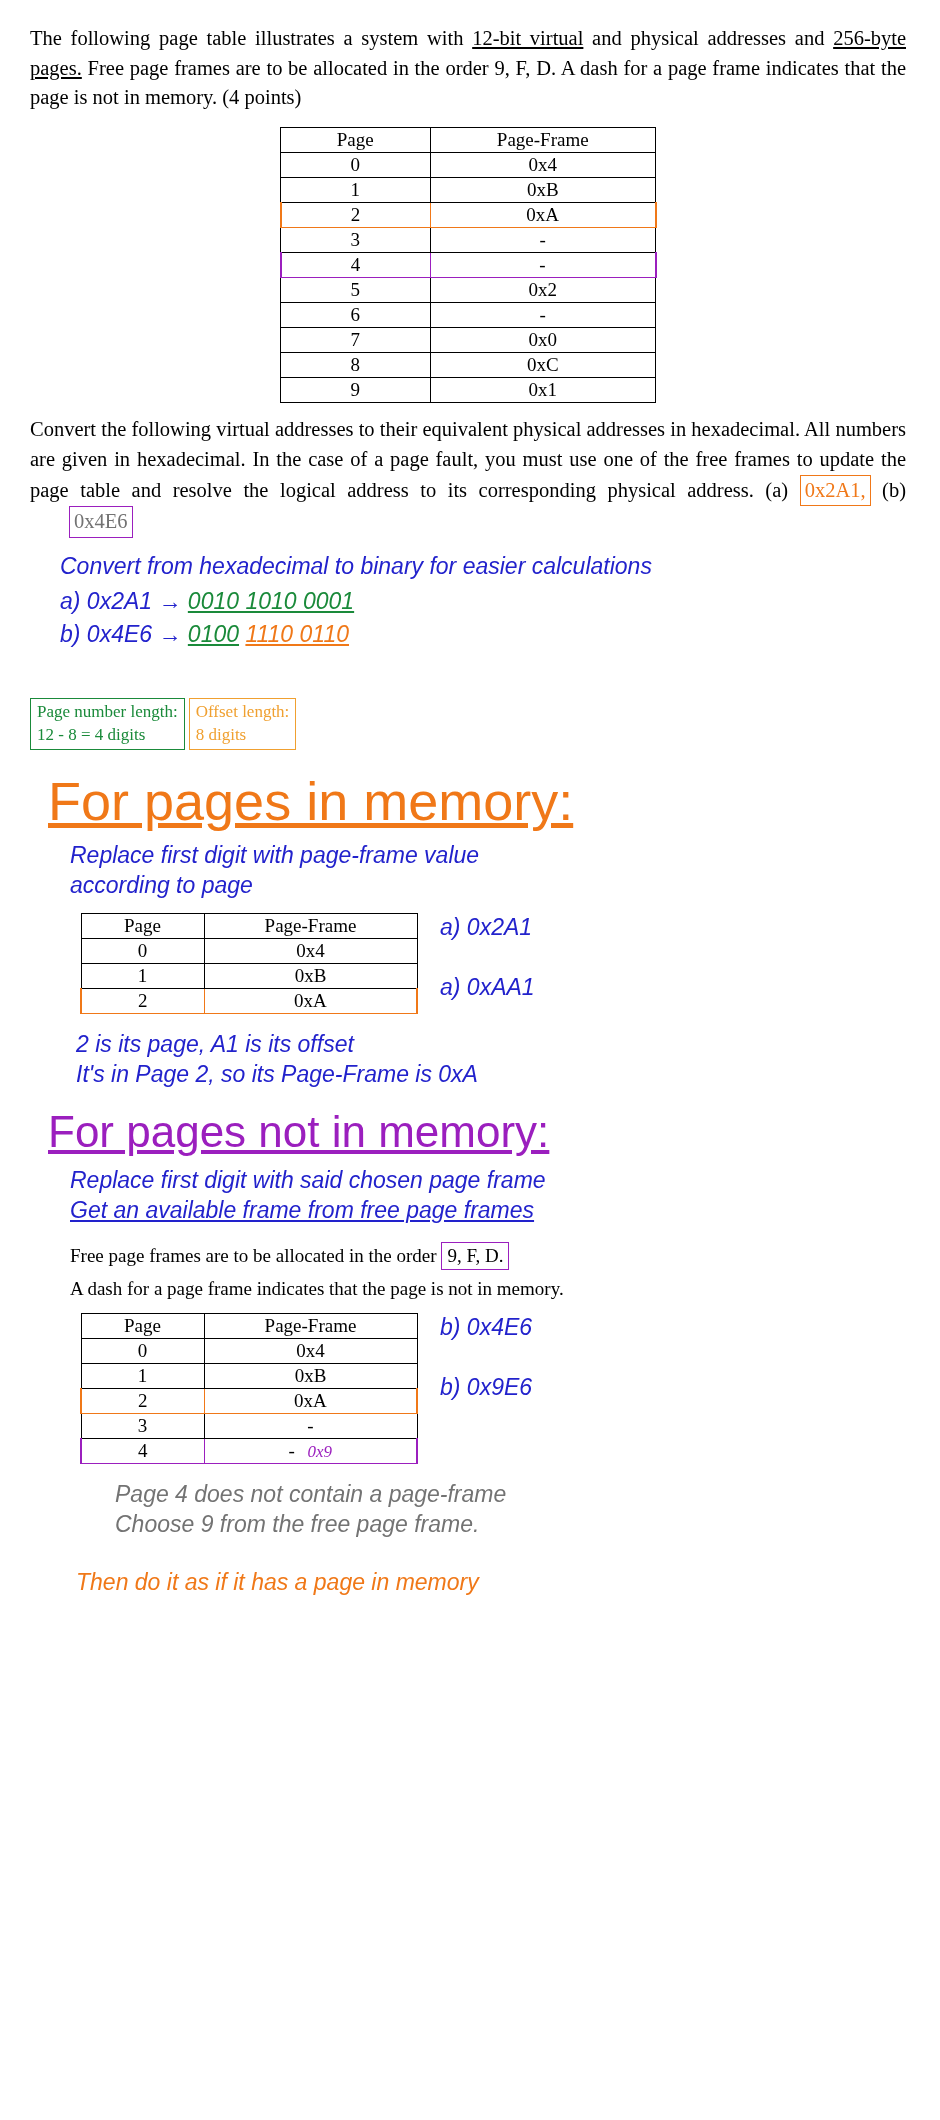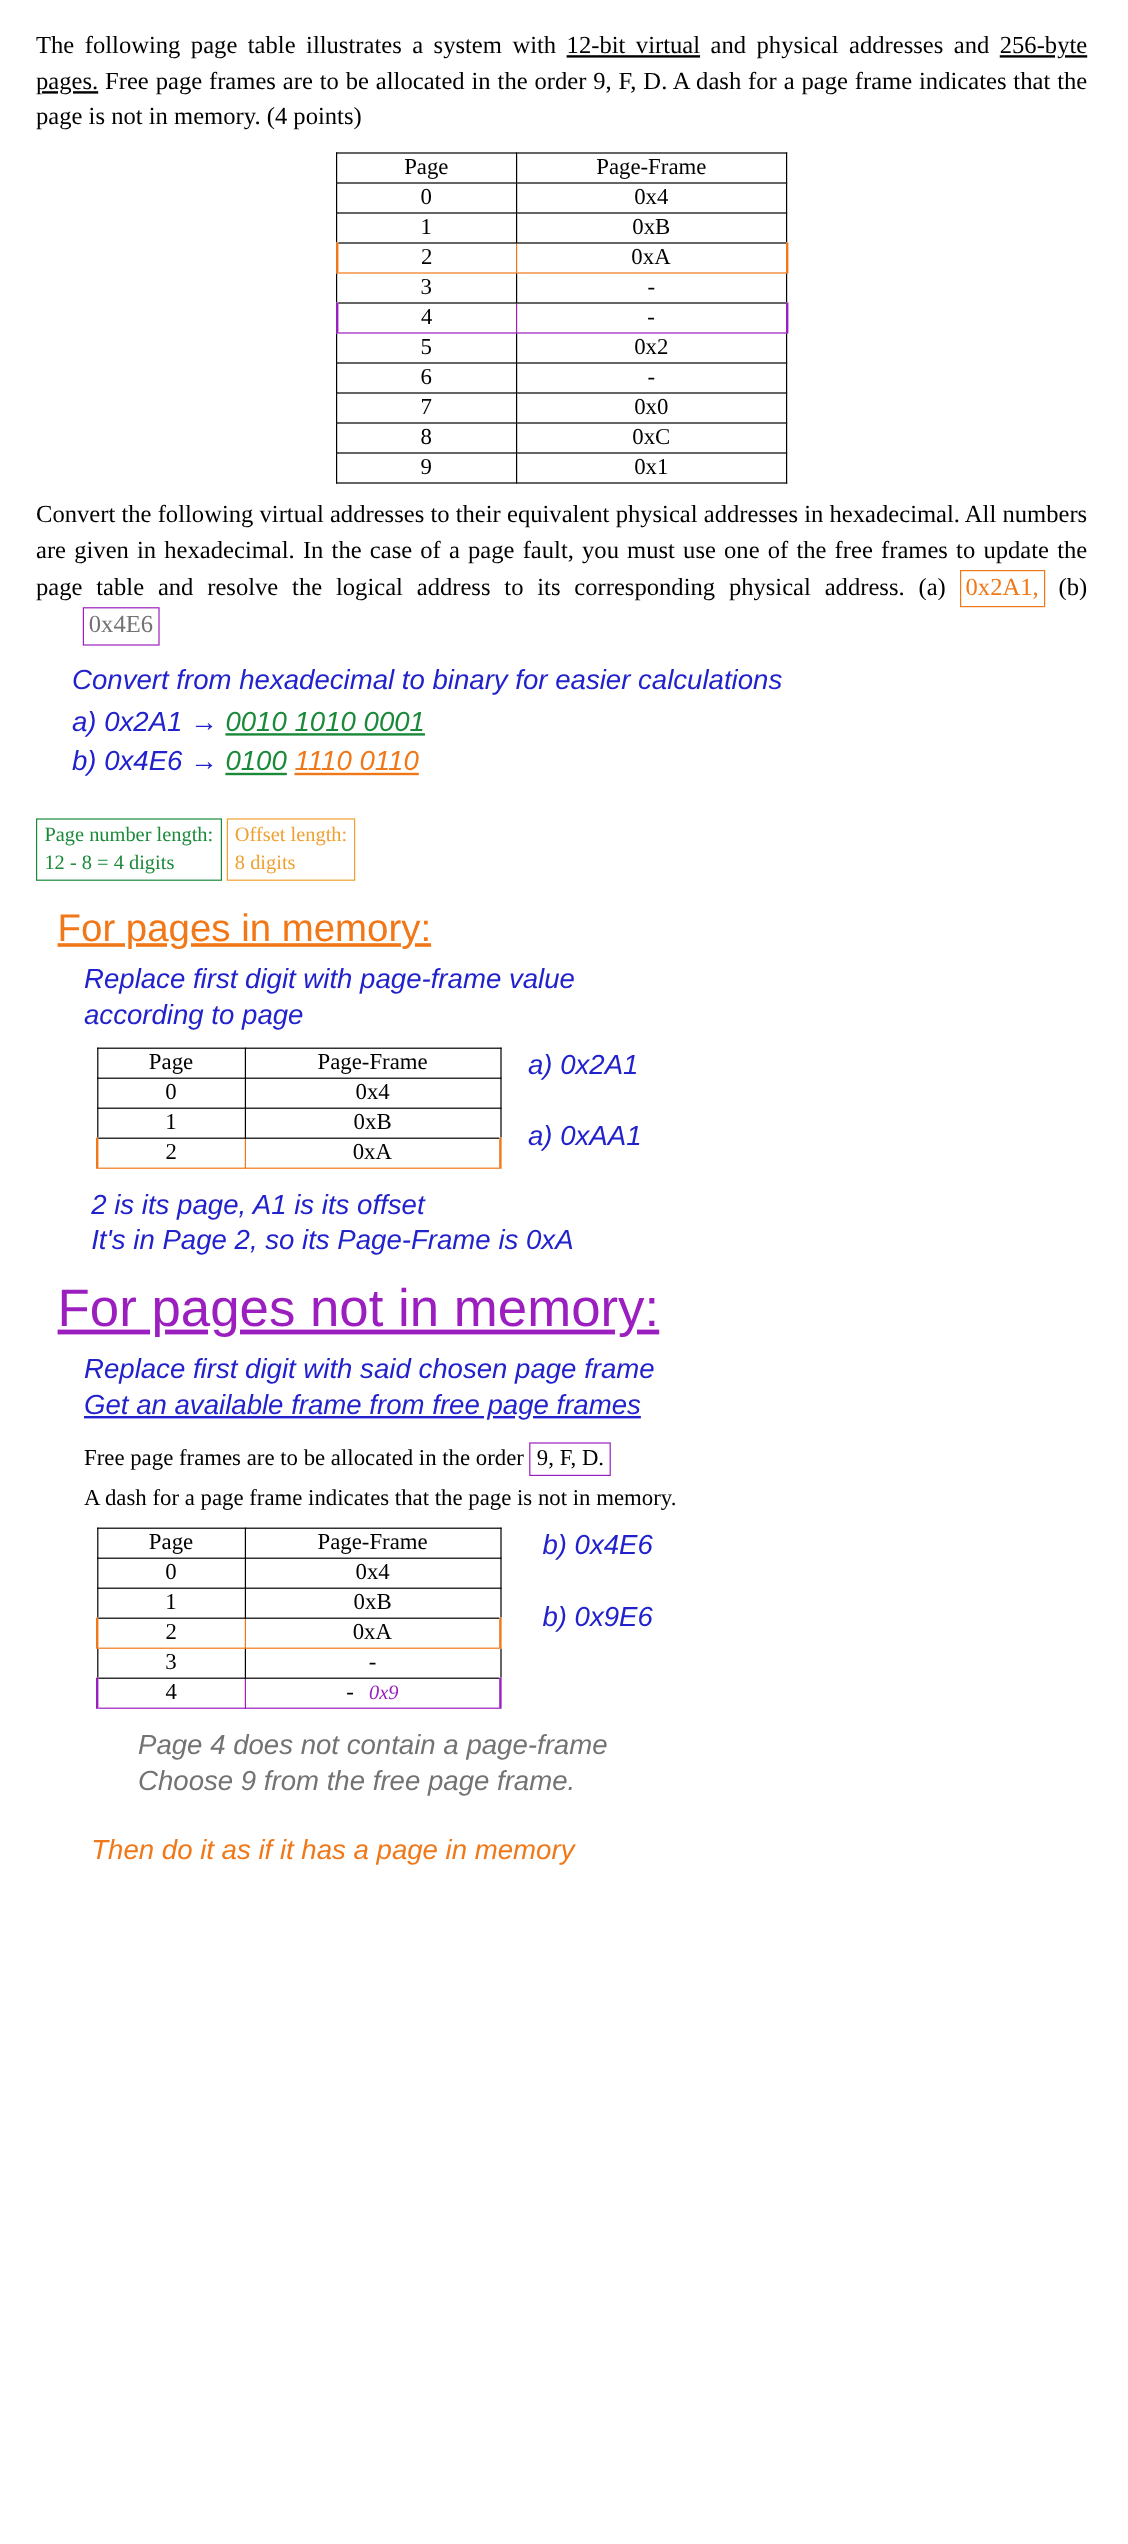--- a/index.html
+++ b/index.html
@@ -82,21 +82,21 @@
     padding:2px 6px;
   }
   .boxed-orangebox{
     display:inline-block;
     border:1.6px solid #f0a030;
     padding:2px 6px;
   }
   .hdr-orange{
     font-family:"Liberation Sans", sans-serif;
     color:#f07818;
-    font-size:32px;
+    font-size:54px;
     text-decoration:underline;
     line-height:1.1;
     margin:22px 0 10px 18px;
   }
   .hdr-purple{
     font-family:"Liberation Sans", sans-serif;
     color:#9b1fbe;
     font-size:44px;
     text-decoration:underline;
     line-height:1.1;
@@ -195,21 +195,21 @@
       <span>b) 0x4E6 → </span><span class="uline green">0100</span><span> </span><span class="uline orange">1110 0110</span>
     </div>
   </div>
 
   <div class="row" style="margin-top:20px;">
     <div style="padding-top:4px;">
       <div class="boxed-green green ann-sm">
         <div>Page number length:</div>
         <div>12 - 8 = 4 digits</div>
       </div>
-      <div class="boxed-orangebox ann-sm" style="color:#f0a030;margin-top:8px;">
+      <div class="boxed-orangebox ann-sm" style="color:#f0a030;margin-top:24px;">
         <div>Offset length:</div>
         <div>8 digits</div>
       </div>
     </div>
   </div>
 
   <div class="hdr-orange">For pages in memory:</div>
 
   <div class="sect" style="margin-left:40px;">
     <div class="ann blue">Replace first digit with page-frame value</div>
@@ -285,21 +285,21 @@
       </tr>
       <tr class="hl-purple">
         <td>4</td>
         <td>
           <span>-</span>
           <span class="handwrite" style="margin-left:8px;">0x9</span>
         </td>
       </tr>
     </tbody>
       </table>
-    <div style="margin-left:34px;">
+    <div style="margin-left:22px;">
       <div class="ann blue">b) 0x4E6</div>
       <div class="ann blue" style="margin-top:30px;">b) 0x9E6</div>
     </div>
   </div>
 
   <div class="sect" style="margin-left:46px;margin-top:16px;">
     <div class="ann purple">Page 4 does not contain a page-frame</div>
     <div class="ann purple">Choose 9 from the free page frame.</div>
   </div>
 

